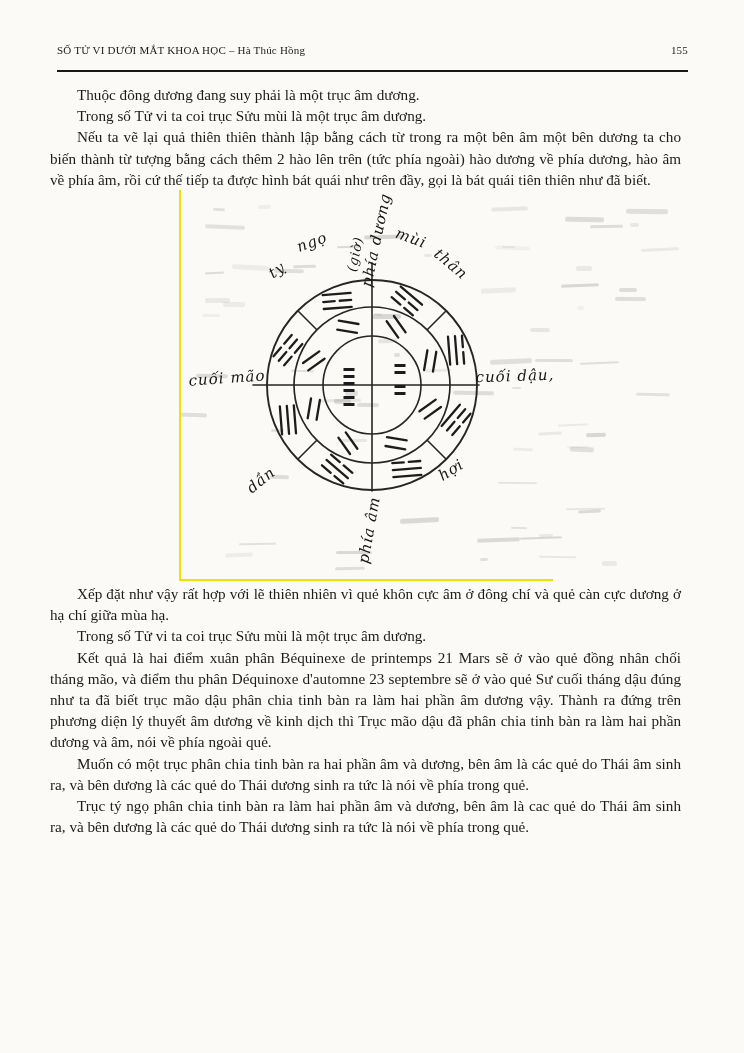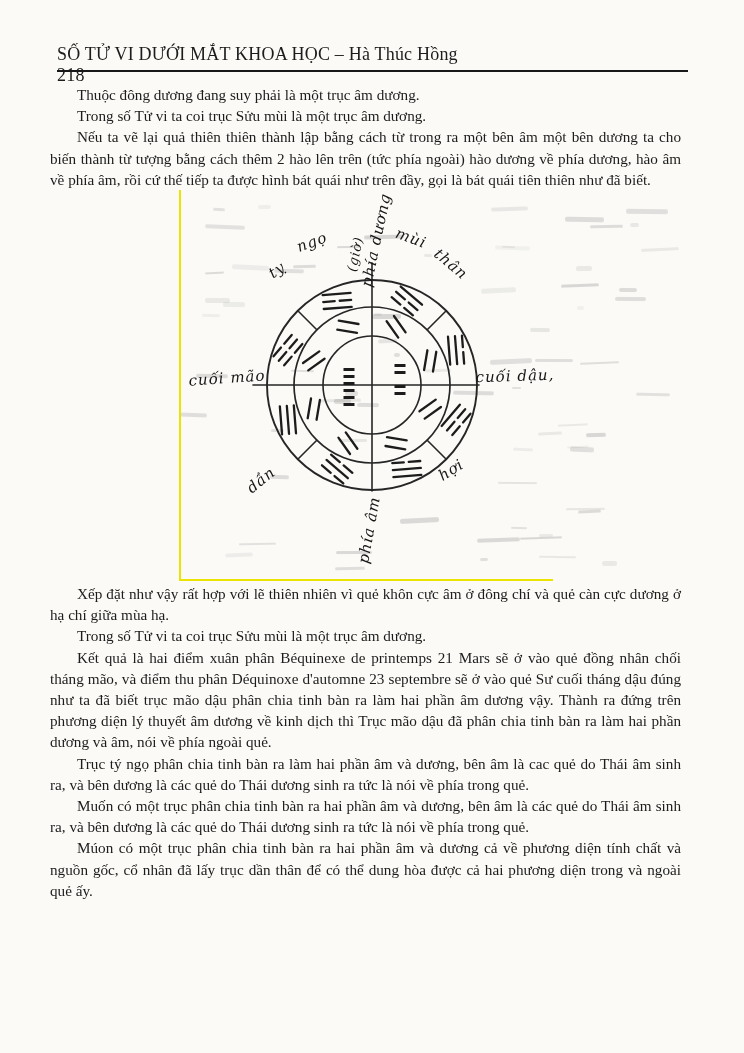--- a/index.html
+++ b/index.html
@@ -5,21 +5,21 @@
   html,body{margin:0;padding:0;background:#e8e8e8;}
   .page{
     position:relative;width:744px;height:1053px;margin:0 auto;
     background:#fbfaf7;overflow:hidden;
     font-family:"Liberation Serif","DejaVu Serif",serif;
     color:#1c1c1c;
   }
   .header{
     position:absolute;left:57px;right:56px;top:44px;
     display:flex;justify-content:space-between;align-items:baseline;
-    font-size:18px;letter-spacing:0.2px;flex-direction:column;
+    font-size:11px;letter-spacing:0.2px;
   }
   .header-rule{
     position:absolute;left:57px;right:56px;top:70px;height:2px;background:#181818;
   }
   .content{
     position:absolute;left:50px;top:84px;width:631px;
   }
   .para{
     margin:0;font-size:15.2px;line-height:21.2px;
     text-align:justify;text-indent:27px;
@@ -47,21 +47,21 @@
     font-size:15px;letter-spacing:1px;color:#161616;white-space:nowrap;
   }
 </style>
 </head>
 <body>
 
 <div class="page">
 
   <div class="header">
     <span>SỐ TỬ VI DƯỚI MẮT KHOA HỌC – Hà Thúc Hồng</span>
-    <span>218</span>
+    <span>155</span>
   </div>
   <div class="header-rule"></div>
 
   <div class="content">
     <p class="para">Thuộc đông dương đang suy phải là một trục âm dương.</p>
     <p class="para">Trong số Tử vi ta coi trục Sửu mùi là một trục âm dương.</p>
     <p class="para">Nếu ta vẽ lại quả thiên thiên thành lập bằng cách từ trong ra một bên âm một bên dương ta cho biến thành từ tượng bằng cách thêm 2 hào lên trên (tức phía ngoài) hào dương về phía dương, hào âm về phía âm, rồi cứ thế tiếp ta được hình bát quái như trên đầy, gọi là bát quái tiên thiên như đã biết.</p>
 
     <div class="figure">
       <div class="noise" id="noise-layer">
@@ -294,17 +294,16 @@
       <span class="hand" style="left:48px;top:186px;transform:translate(-50%,-50%) rotate(-4deg);">cuối mão</span>
       <span class="hand" style="left:336px;top:184px;transform:translate(-50%,-50%) rotate(-2deg);">cuối dậu,</span>
       <span class="hand" style="left:82px;top:288px;transform:translate(-50%,-50%) rotate(-38deg);">dần</span>
       <span class="hand" style="left:272px;top:278px;transform:translate(-50%,-50%) rotate(-32deg);">hợi</span>
       <span class="hand" style="left:190px;top:338px;transform:translate(-50%,-50%) rotate(-80deg);">phía âm</span>
     </div>
 
     <p class="para">Xếp đặt như vậy rất hợp với lẽ thiên nhiên vì quẻ khôn cực âm ở đông chí và quẻ càn cực dương ở hạ chí giữa mùa hạ.</p>
     <p class="para">Trong số Tử vi ta coi trục Sửu mùi là một trục âm dương.</p>
     <p class="para">Kết quả là hai điểm xuân phân Béquinexe de printemps 21 Mars sẽ ở vào quẻ đồng nhân chối tháng mão, và điểm thu phân Déquinoxe d'automne 23 septembre sẽ ở vào quẻ Sư cuối tháng dậu đúng như ta đã biết trục mão dậu phân chia tinh bàn ra làm hai phần âm dương vậy. Thành ra đứng trên phương diện lý thuyết âm dương về kinh dịch thì Trục mão dậu đã phân chia tinh bàn ra làm hai phần dương và âm, nói về phía ngoài quẻ.</p>
+    <p class="para">Muốn có một trục phân chia tinh bàn ra hai phần âm và dương, bên âm là các quẻ do Thái âm sinh ra, và bên dương là các quẻ do Thái dương sinh ra tức là nói về phía trong quẻ.</p>
     <p class="para">Trục tý ngọ phân chia tinh bàn ra làm hai phần âm và dương, bên âm là cac quẻ do Thái âm sinh ra, và bên dương là các quẻ do Thái dương sinh ra tức là nói về phía trong quẻ.</p>
-    <p class="para">Muốn có một trục phân chia tinh bàn ra hai phần âm và dương, bên âm là các quẻ do Thái âm sinh ra, và bên dương là các quẻ do Thái dương sinh ra tức là nói về phía trong quẻ.</p>
-    <p class="para">Múon có một trục phân chia tinh bàn ra hai phần âm và dương cả về phương diện tính chất và nguồn gốc, cổ nhân đã lấy trục dần thân để có thể dung hòa được cả hai phương diện trong và ngoài quẻ ấy.</p>
   </div>
 </div>
 
 </body></html>

